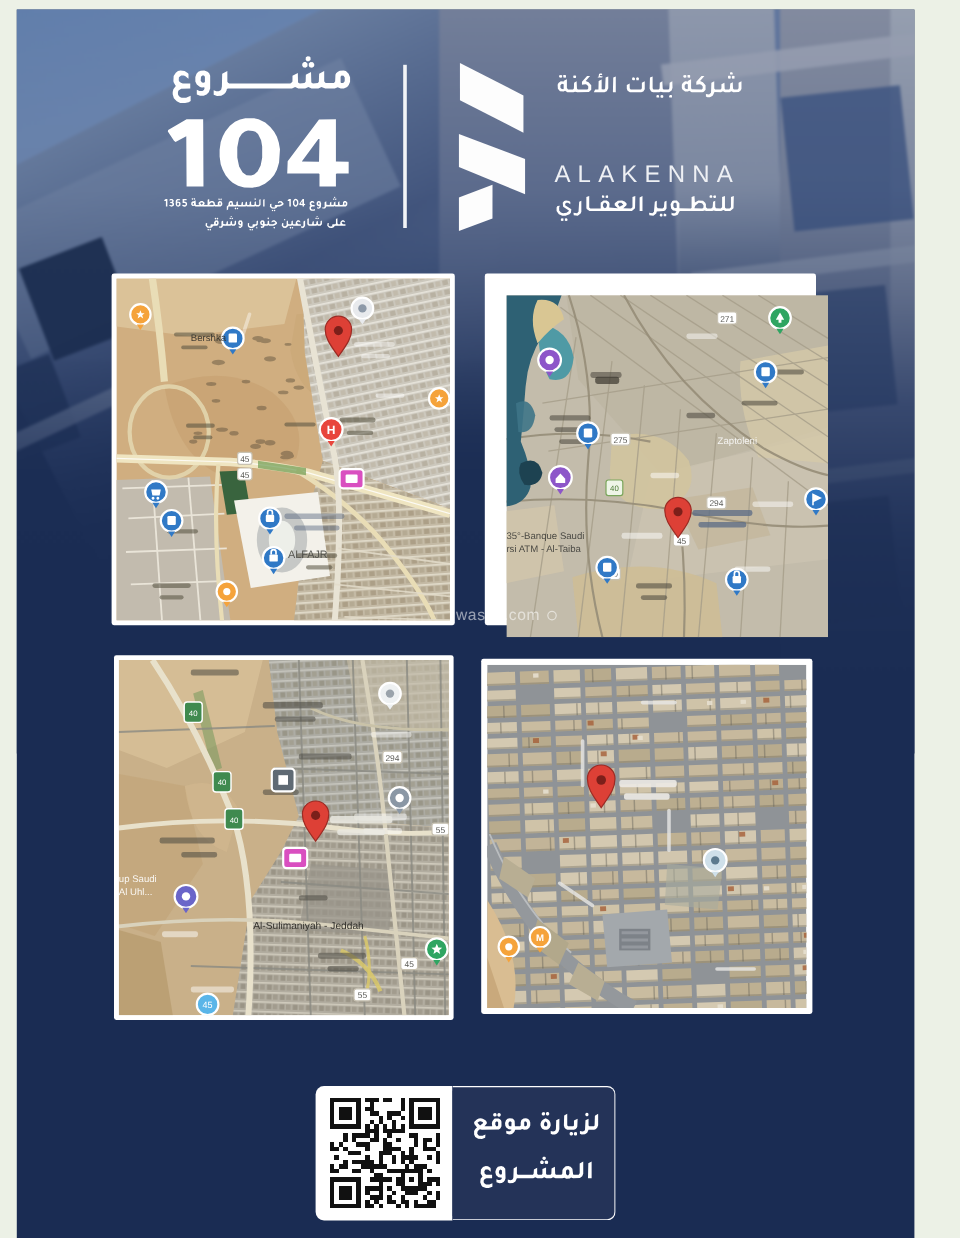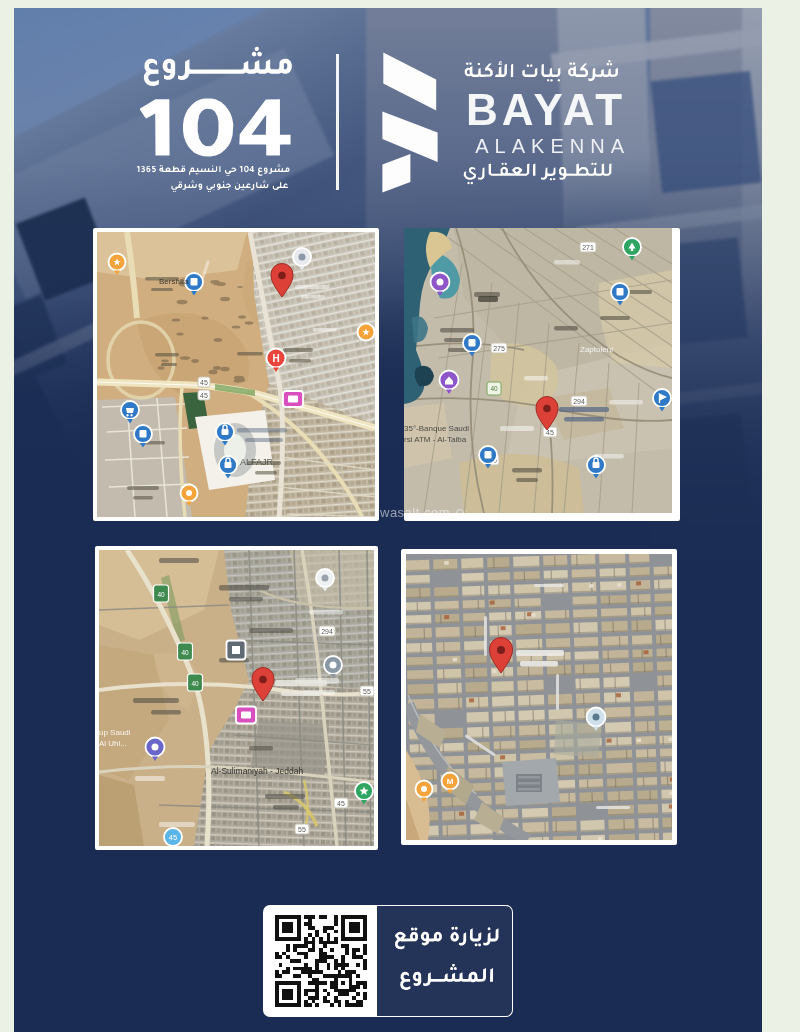--- a/index.html
+++ b/index.html
@@ -76,23 +76,22 @@
 <svg class="abs" style="left:368px;top:44px" width="56" height="141" viewBox="0 0 56 141">
 <path fill="#fdfdfd" d="M1.3 0.4 L54.2 27.6 L54.2 58.6 L1.3 31.5 Z"></path>
 <path fill="#fdfdfd" d="M0.4 59.6 L55.6 80.6 L55.6 109.9 L0.4 87.1 Z"></path>
 <path fill="#fdfdfd" d="M0.4 112.5 L28.4 102.0 L28.4 130.0 L0.4 140.5 Z"></path>
 </svg>
 
 <svg style="position:absolute;left:448px;top:50px" width="160" height="26" viewBox="0 0 165.75 26.75">
         <path d="M99.8 21.8L99.0 22.8L99.2 24.0L101.5 24.0L101.5 22.2L101.0 21.8ZM91.8 22.0L91.5 23.8L93.0 24.5L94.0 23.8L94.0 22.5L93.2 21.8ZM88.0 22.5L88.2 24.0L90.5 24.0L90.2 22.0L88.8 21.8ZM130.8 23.2L132.2 23.8L134.2 23.8L135.5 23.2L136.8 22.2L138.2 19.2L143.8 19.5L145.5 18.5L147.2 19.5L151.2 19.5L152.8 18.5L154.5 19.5L159.2 19.2L161.0 17.8L161.5 16.5L161.5 10.0L159.0 11.2L159.0 16.0L158.2 17.0L155.0 17.0L154.2 16.2L154.0 10.8L151.8 11.8L151.5 16.2L150.8 17.0L147.5 17.0L147.0 16.5L146.8 11.2L144.2 12.5L144.2 16.0L143.5 17.0L138.8 17.0L138.0 16.2L138.0 10.0L135.5 11.2L135.2 20.0L133.5 21.5L130.8 21.0ZM78.0 10.0L75.5 11.2L75.5 16.0L74.8 17.0L65.8 17.0L65.0 16.0L65.0 12.0L62.5 13.2L62.5 16.5L63.2 18.2L65.2 19.5L75.0 19.5L76.8 18.8L78.0 16.8ZM71.8 6.5L70.5 7.2L70.8 9.0L72.8 9.0L73.0 7.2ZM68.2 6.5L67.2 7.0L67.0 8.5L67.8 9.2L69.0 9.2L69.5 8.8L69.5 7.2ZM82.5 6.8L82.2 16.5L83.5 18.8L85.2 19.5L90.5 19.5L91.8 19.0L93.8 19.5L99.0 19.5L101.2 18.0L102.0 15.5L101.8 10.0L99.5 11.2L99.2 16.2L98.5 17.0L94.2 17.0L93.5 16.2L93.2 10.0L91.0 11.2L90.8 16.2L90.0 17.0L85.5 17.0L84.8 16.0L84.8 5.8ZM53.0 5.8L50.8 6.8L50.5 19.5L53.0 19.5ZM46.5 5.8L44.2 6.8L43.8 16.2L43.0 17.0L40.8 16.8L40.8 8.5L38.2 9.8L38.0 17.0L35.2 17.0L34.0 19.5L43.2 19.5L45.2 18.5L46.5 16.0ZM129.5 5.5L127.0 5.5L122.5 10.5L122.5 13.0L125.5 12.5L126.8 13.0L128.0 14.2L128.0 16.2L127.2 17.0L118.5 16.8L118.0 15.8L118.0 8.2L115.5 9.5L115.2 10.2L112.8 10.0L110.8 11.5L110.0 13.0L110.0 15.8L110.5 17.0L112.8 18.8L115.2 18.8L116.5 18.2L118.5 19.5L127.8 19.5L129.0 19.0L130.5 17.2L130.5 13.5L128.2 10.8L125.8 9.8ZM113.8 12.2L115.2 12.5L115.2 16.5L114.8 16.8L113.2 16.5L112.5 15.5L112.5 13.5ZM30.8 5.5L28.2 5.5L23.8 10.5L23.8 13.0L26.8 12.5L28.0 13.0L29.2 14.2L29.2 16.2L28.5 17.0L20.2 17.0L19.5 16.2L19.2 10.0L17.0 11.2L16.8 16.2L16.0 17.0L11.8 17.0L10.8 15.8L10.8 8.2L8.2 9.5L8.0 10.2L5.5 10.0L3.5 11.5L2.8 13.0L3.0 16.5L4.8 18.5L8.0 18.8L9.2 18.2L11.2 19.5L16.5 19.5L17.8 19.0L19.8 19.5L29.8 19.2L31.8 17.2L31.8 13.5L29.5 10.8L27.0 9.8ZM6.5 12.2L8.0 12.5L8.0 16.5L7.5 16.8L6.0 16.5L5.2 15.5L5.2 13.5ZM153.8 5.2L153.2 5.8L153.2 7.2L153.8 7.8L155.5 7.5L155.5 5.5ZM150.2 5.2L149.8 5.8L150.0 7.5L151.8 7.8L152.2 7.2L152.2 5.8L151.8 5.2ZM16.8 5.0L16.2 5.5L16.5 7.2L18.5 7.2L18.8 5.5L18.2 5.0ZM115.2 4.5L114.8 5.0L115.0 6.8L116.8 7.0L117.2 6.5L117.2 5.0L116.8 4.5ZM111.5 4.8L111.2 6.0L112.0 7.0L113.8 6.8L114.0 5.2L113.2 4.5ZM8.0 4.5L7.5 5.0L7.8 6.8L9.5 7.0L10.0 6.5L10.0 5.0L9.5 4.5ZM4.2 4.8L4.0 6.0L4.8 7.0L6.5 6.8L6.8 5.2L6.0 4.5ZM41.2 3.8L40.8 3.2L39.2 3.2L38.5 4.0L38.2 5.8L37.2 6.8L41.2 6.8L41.8 5.8L39.5 5.5L39.2 5.0L39.5 4.5L41.2 4.5ZM151.5 2.8L151.8 4.2L153.8 4.2L154.0 3.2L153.5 2.2L152.0 2.2Z" fill="#fff" fill-rule="evenodd"></path>
       </svg>
 
-<div class="abs" style="left:448px;top:77px;width:168px;text-align:center;font-size:44px;font-weight:bold;color:#f5f6f8;letter-spacing:4px">BAYAT</div>
-
-<div class="abs" style="left:448px;top:127px;width:168px;text-align:right;font-size:20px;color:#eef0f4;letter-spacing:6px">ALAKENNA</div>
+
+<div class="abs" style="left:448px;top:127px;width:168px;text-align:left;font-size:20px;color:#eef0f4;letter-spacing:6px">ALAKENNA</div>
 
 <svg style="position:absolute;left:446px;top:152px" width="156" height="27" viewBox="0 0 130.75 22.5">
         <path d="M9.0 18.5L9.0 20.0L10.2 20.2L10.8 19.8L10.8 18.8L10.2 18.2ZM6.8 18.2L6.2 18.8L6.2 19.8L6.8 20.2L8.0 20.0L8.0 18.5ZM78.5 15.0L78.0 15.5L78.0 16.8L79.8 16.8L79.8 15.5ZM75.5 15.2L75.2 16.5L75.8 17.0L76.8 17.0L77.2 16.5L77.0 15.2ZM80.0 6.0L78.5 6.8L78.2 10.5L77.2 11.5L73.8 11.2L73.2 10.2L73.2 6.0L71.8 6.8L71.2 13.8L70.2 14.8L67.8 14.5L68.0 16.2L70.8 16.5L72.8 15.0L73.2 13.5L78.0 13.2L79.0 12.8L80.0 11.5ZM20.5 6.0L19.0 6.8L18.5 13.8L17.5 14.8L15.0 14.5L15.2 16.2L18.0 16.5L20.0 15.0L20.5 13.8ZM12.0 6.2L9.8 5.8L8.5 6.2L7.5 7.5L7.8 10.2L11.8 12.8L11.8 13.2L10.2 14.5L7.8 14.8L6.2 14.2L5.0 12.8L5.0 10.5L5.5 9.5L3.8 9.8L3.2 10.8L3.2 13.2L4.8 15.5L7.2 16.5L9.5 16.5L12.2 15.5L13.2 14.5L13.5 12.0L9.2 9.2L9.2 8.2L10.0 7.5L11.2 7.5L12.8 8.5L12.8 7.0ZM82.8 8.5L83.2 11.5L84.5 12.8L86.0 13.0L87.0 13.8L85.8 14.8L84.2 14.8L83.5 14.2L83.5 16.0L84.8 16.5L86.0 16.5L87.8 15.8L89.2 13.2L105.5 13.2L106.5 12.8L107.8 13.2L112.0 13.2L112.8 12.8L114.5 13.2L118.2 13.2L119.8 12.5L121.0 13.2L124.5 13.2L126.8 11.2L127.0 2.8L125.0 3.5L125.0 10.5L124.0 11.5L121.5 11.5L120.8 10.8L120.8 2.8L118.8 3.5L118.8 10.5L117.8 11.5L114.5 11.2L114.0 10.2L114.0 6.0L112.5 6.8L112.2 10.5L111.2 11.5L108.5 11.5L107.5 10.5L107.5 8.5L107.0 7.5L105.5 6.0L102.2 5.8L99.8 7.2L99.5 2.8L97.5 3.5L97.5 11.0L97.0 11.5L89.0 11.2L89.0 7.8L87.2 5.8L85.0 5.8L84.0 6.2ZM100.0 9.5L102.5 7.5L104.8 7.8L105.8 9.2L105.8 10.8L105.0 11.5L99.5 11.2ZM85.5 7.5L86.5 7.5L87.0 8.0L87.2 11.0L85.8 11.2L84.8 10.2L84.8 8.2ZM63.2 2.8L61.2 3.8L61.2 13.2L63.2 13.2ZM24.0 3.5L24.0 11.0L24.2 11.8L26.2 13.2L55.8 13.2L58.0 11.2L58.2 2.8L56.2 3.5L56.2 10.5L55.2 11.5L49.8 11.2L52.0 9.2L52.2 8.2L51.0 6.8L49.0 5.8L46.0 6.0L43.8 7.8L43.8 9.2L46.0 11.2L40.0 10.8L40.2 8.2L39.8 7.0L38.2 5.8L36.0 5.8L34.0 7.5L34.0 11.5L26.8 11.5L26.0 10.8L26.0 2.8ZM46.0 8.5L47.0 7.5L48.5 7.5L49.8 8.8L47.2 10.2ZM36.2 7.5L37.5 7.5L38.5 8.8L38.0 10.5L37.0 11.2L36.0 10.5L35.5 9.2ZM112.8 2.5L112.5 3.5L113.2 4.2L114.0 4.2L114.5 3.8L114.5 2.8L114.0 2.2ZM110.5 2.2L110.0 2.8L110.2 4.0L111.8 4.0L112.0 2.8L111.5 2.2ZM37.5 2.5L37.5 4.0L38.8 4.2L39.2 3.8L39.2 2.8L38.8 2.2ZM35.2 2.2L34.8 2.8L35.0 4.0L36.5 4.0L36.5 2.5Z" fill="#fff" fill-rule="evenodd"></path>
       </svg>
 
 <div class="abs" style="left:79px;top:220px;width:286px;height:293px;background:#fff;border-radius:2px;padding:4px">
 <svg width="278" height="285" viewBox="0 0 278 285">
 <defs>
 <pattern id="u1" width="12" height="8" patternUnits="userSpaceOnUse" patternTransform="rotate(-12)">
 <rect width="12" height="8" fill="#ccc8bd"></rect>
@@ -281,21 +280,21 @@
 <text x="62" y="52" font-size="8" fill="#30302c" font-family="Liberation Sans" opacity=".9">Bershka</text>
 <text x="143" y="233" font-size="9" fill="#4a4a44" font-family="Liberation Sans" opacity=".9">ALFAJR</text>
 
 <g transform="translate(185,53)">
             <path d="M0 12 C-8 1 -11 -4 -11 -10.5 A11 11 0 1 1 11 -10.5 C11 -4 8 1 0 12Z" fill="#dd4036" stroke="#9c2b24" stroke-width="1"></path>
             <circle cy="-9.5" r="3.8" fill="#7c1f1a"></circle>
           </g>
 </svg>
 </div>
 
-<div class="abs" style="left:390px;top:220px;width:276px;height:293px;background:#fff;border-radius:2px;padding:0">
+<div class="abs" style="left:390px;top:220px;width:276px;height:293px;background:#fff;border-radius:2px;padding:18px">
 <svg width="268" height="285" viewBox="0 0 268 285">
 <rect width="268" height="285" fill="#c3bcab"></rect>
 
 <path fill="#bab29e" d="M50 0 L268 0 L268 110 L130 150 L60 70Z" opacity=".5"></path>
 <path fill="#cfc6b4" d="M120 150 L268 115 L268 220 L100 240Z" opacity=".6"></path>
 <path fill="#d2c49e" d="M88 118 Q130 108 152 138 Q162 168 130 178 Q92 180 86 150Z" opacity=".9"></path>
 <path fill="#d6c9a8" d="M195 55 L268 42 L268 140 L210 135 Q192 95 195 55Z" opacity=".75"></path>
 <path fill="#cfbd94" d="M55 235 Q120 215 175 240 L180 285 L60 285Z" opacity=".85"></path>
 <path fill="#c3b69c" d="M140 170 L205 160 L220 200 L160 212Z" opacity=".8"></path>
 <path fill="#d2c6ab" d="M0 180 L40 175 L48 230 L0 240Z" opacity=".8"></path>

